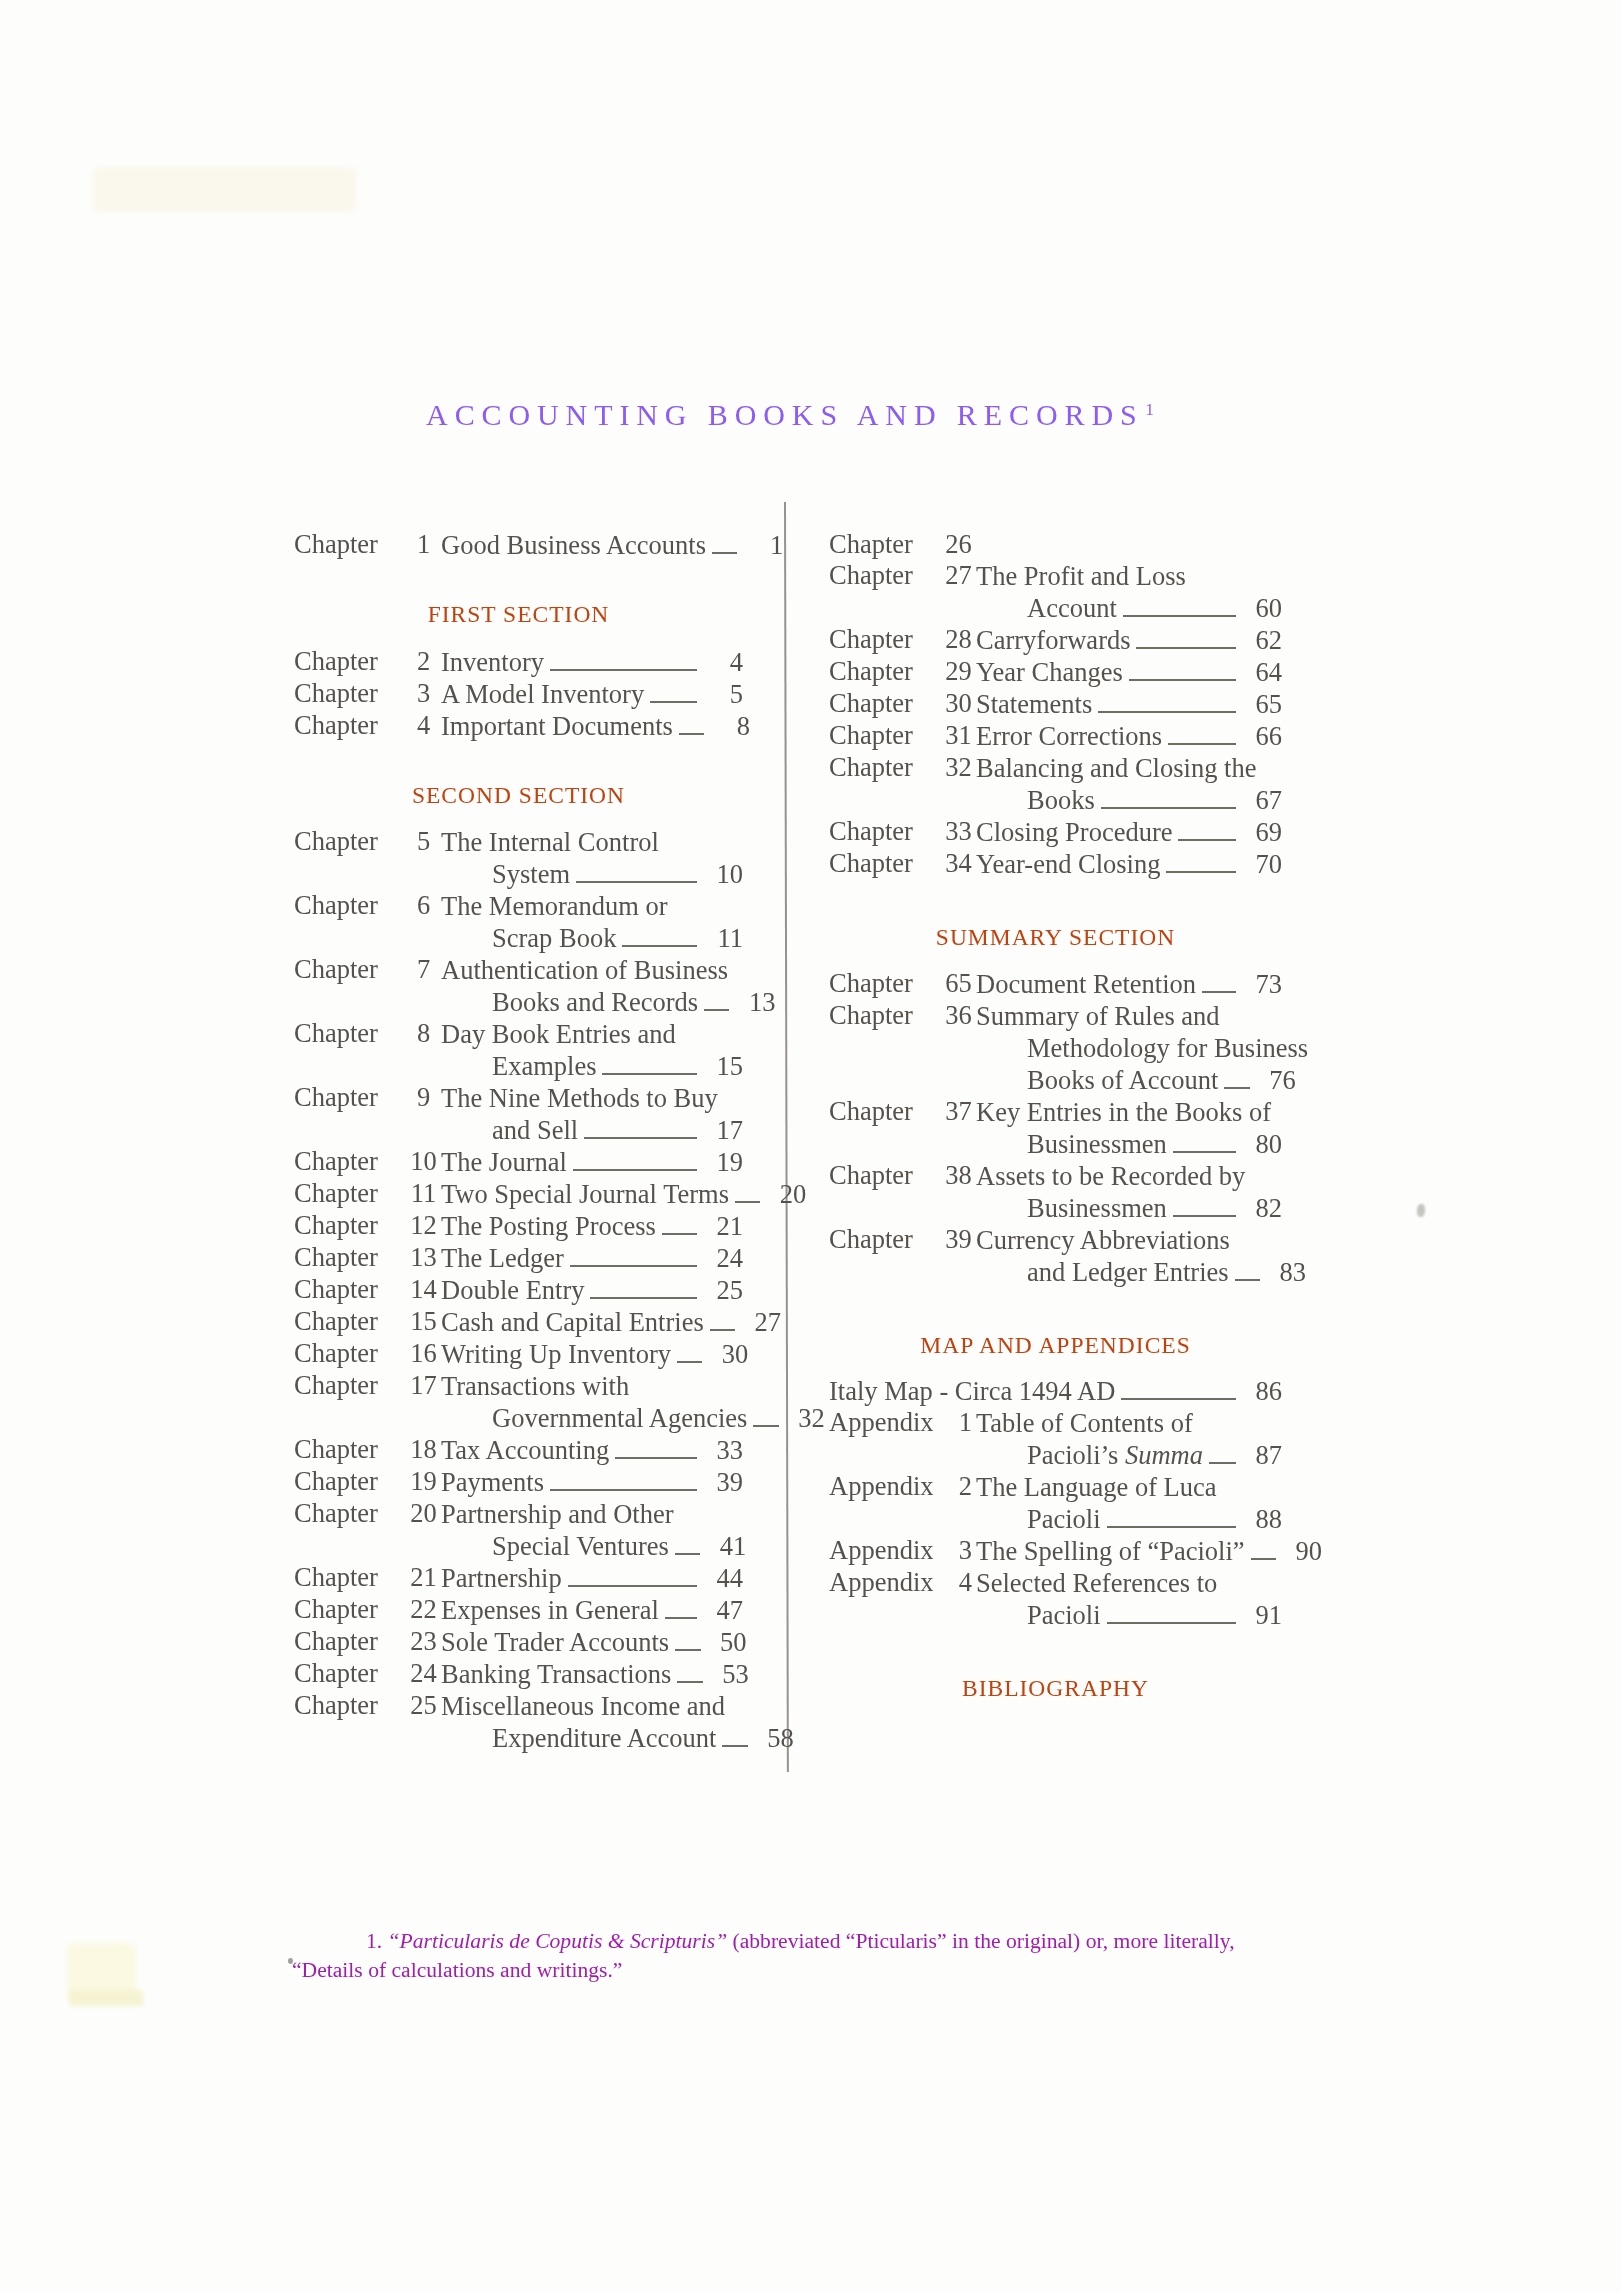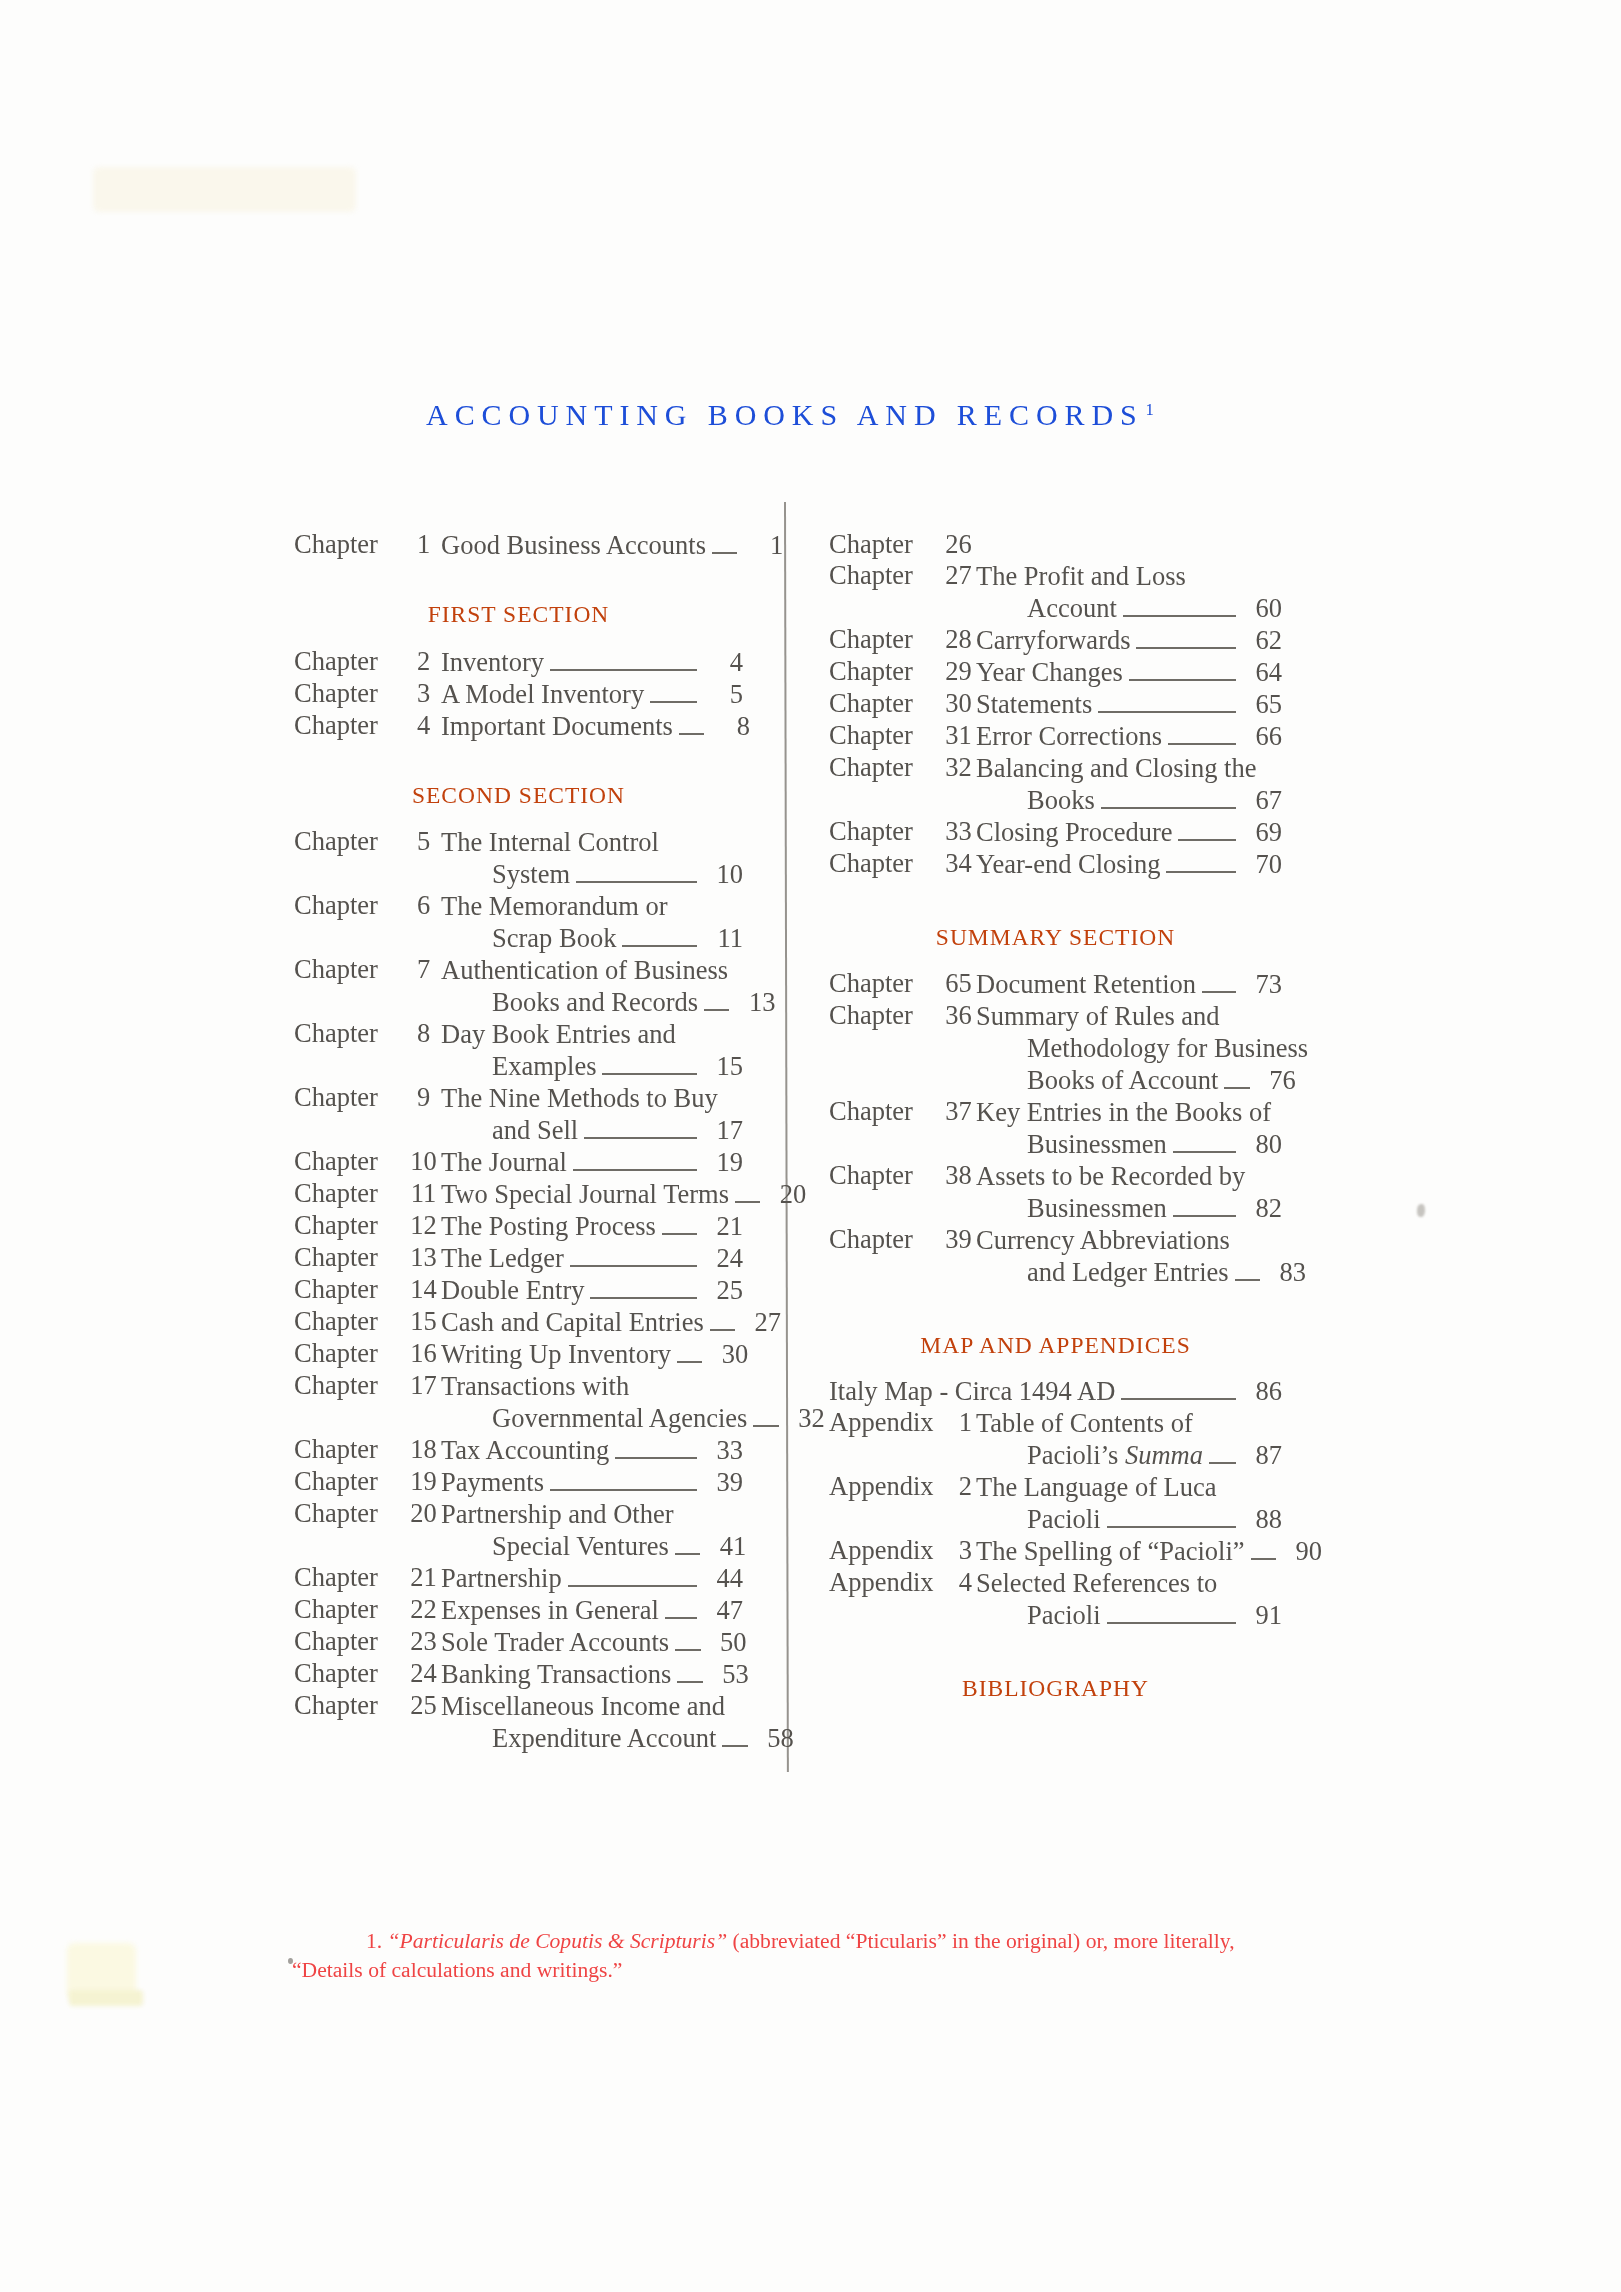--- a/index.html
+++ b/index.html
@@ -17,21 +17,21 @@
 
   
   .doc-title {
     position: absolute;
     top: 398px;
     left: 294px;
     width: 992px;
     text-align: center;
     font-size: 30px;
     letter-spacing: 6.9px;
-    color: #1d4ed8;
+    color: #8b5cf6;
     white-space: nowrap;
   }
   .doc-title .fn-ref {
     font-size: 16.7px;
     letter-spacing: 0;
     vertical-align: 9.8px;
     margin-left: 2px;
   }
 
   
@@ -79,21 +79,21 @@
   .page-num { flex: none; width: 43px; text-align: right; }
 
   
   .footnote {
     position: absolute;
     left: 292px;
     top: 1927px;
     width: 1000px;
     font-size: 21.6px;
     line-height: 29px;
-    color: #ef4444;
+    color: #a21caf;
   }
   .footnote .fn-line1 { padding-left: 74px; }
   .footnote em { font-style: italic; }
 
   
   .artifact { position: absolute; pointer-events: none; }
   .smudge-top-left {
     left: 93px; top: 167px; width: 263px; height: 45px;
     background: #faf7ec; border-radius: 5.9px; filter: blur(2.9px);
   }

